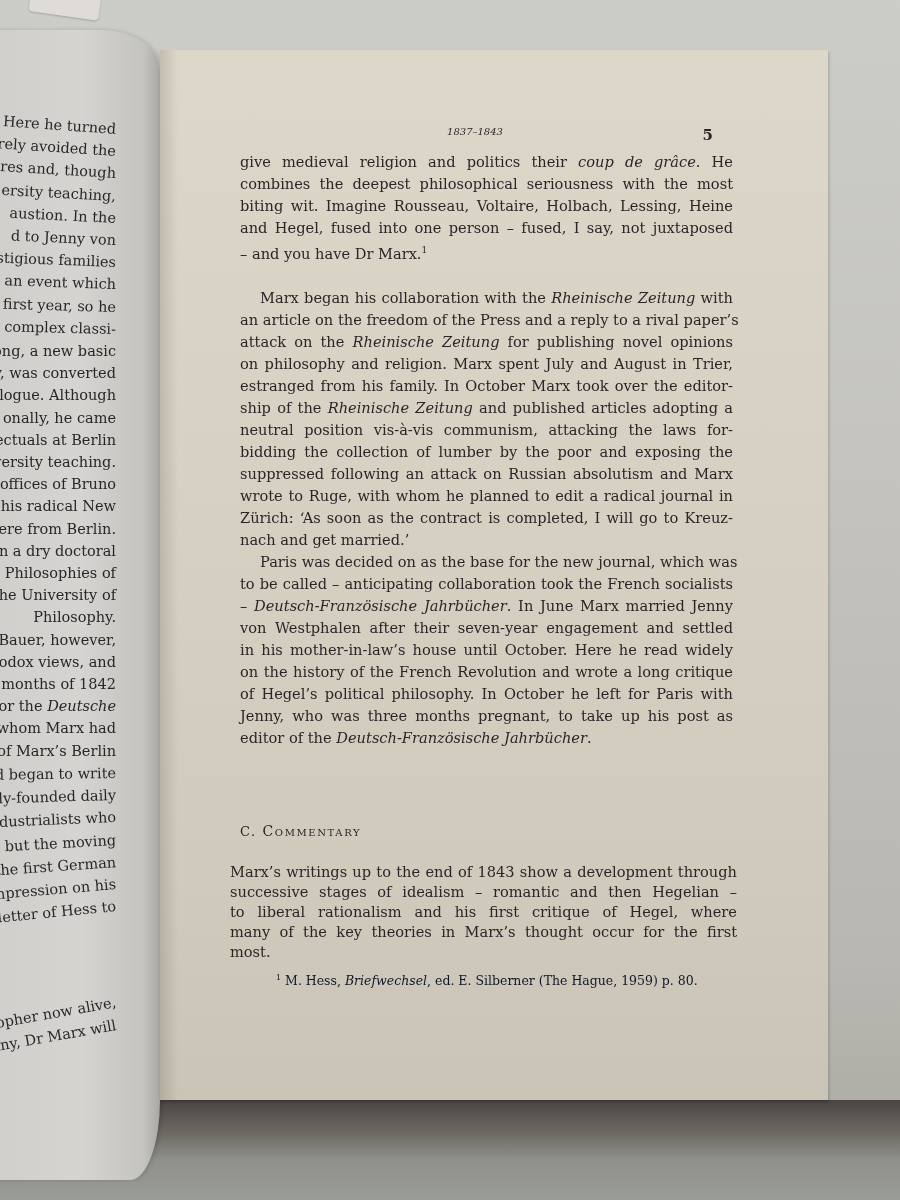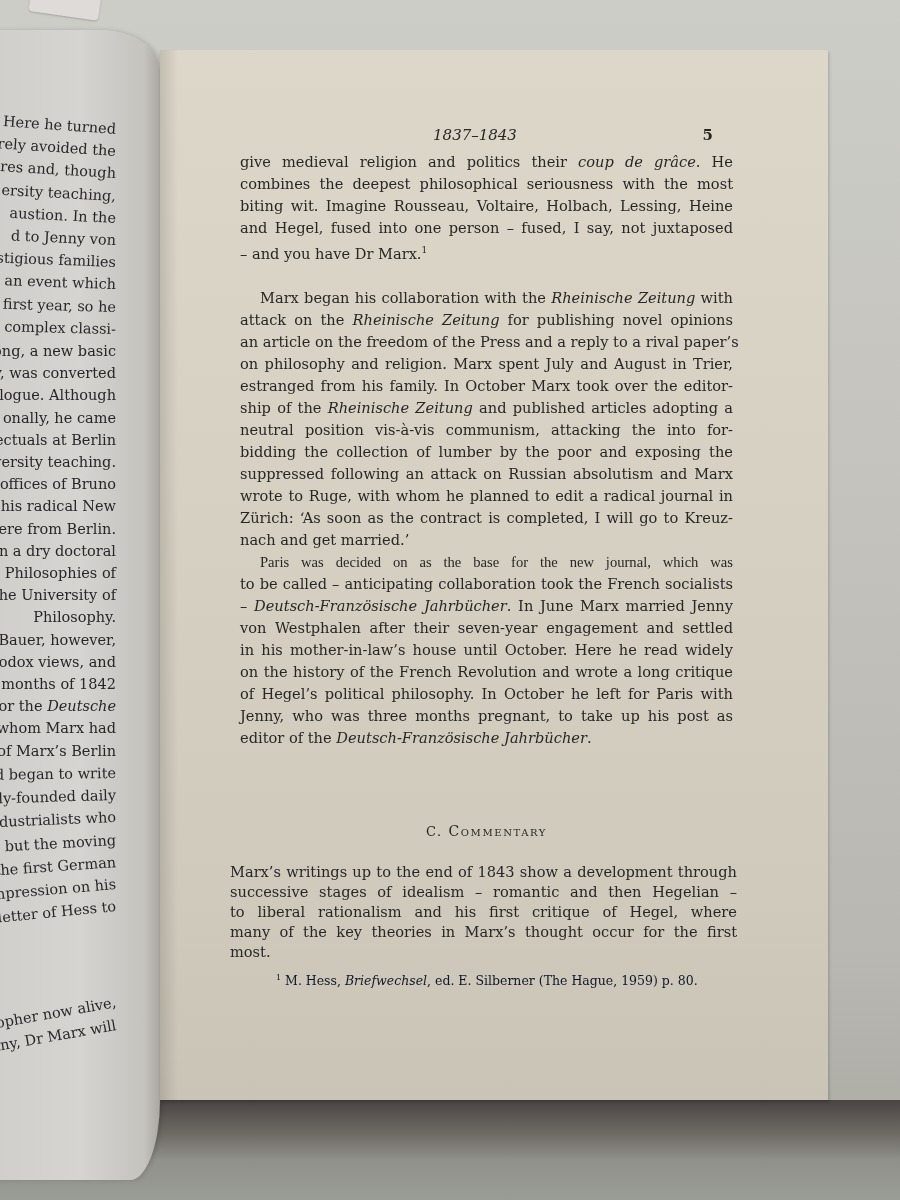--- a/index.html
+++ b/index.html
@@ -46,34 +46,34 @@
   }
   .right-page::before {
     content:""; position:absolute; left:0; top:0; bottom:0; width:18px;
     background:linear-gradient(90deg,rgba(0,0,0,.12),rgba(0,0,0,0));
   }
   .running-head {
     position:absolute; left:240px; top:126px; width:470px; height:20px;
   }
   .rh-title {
     position:absolute; left:0; right:0; text-align:center;
-    font-style:italic; font-size:15px; color:#2a2628;
+    font-style:italic; font-size:10px; color:#2a2628;
   }
   .rh-page {
     position:absolute; right:-3px; top:0; font-size:15px; font-weight:bold; color:#2a2628;
   }
   .text-block {
     position:absolute; left:240px; top:151px; width:493px;
     font-size:14.6px; line-height:22px; color:#2a2628;
   }
   .line { display:block; text-align:justify; text-align-last:justify; white-space:nowrap; }
   .line.last { text-align-last:left; }
   .para-gap { height:22px; }
   .section-heading {
-    position:absolute; left:240px; top:823px; width:493px; text-align:center;
+    position:absolute; left:240px; top:823px; width:493px; text-align:left;
     font-size:13px; letter-spacing:1.6px; color:#2a2628;
   }
   .section-heading .sc { font-variant:small-caps; font-size:14px; }
   .commentary {
     position:absolute; left:230px; top:862px; width:507px;
     font-size:14.6px; line-height:20px; color:#2a2628;
   }
   .footnote {
     position:absolute; left:276px; top:973px; width:460px;
     font-size:12.5px; color:#0f172a; white-space:nowrap;
@@ -144,34 +144,34 @@
     <div id="quote">
         <span class="line">give medieval religion and politics their <em>coup de grâce</em>. He</span>
         <span class="line">combines the deepest philosophical seriousness with the most</span>
         <span class="line">biting wit. Imagine Rousseau, Voltaire, Holbach, Lessing, Heine</span>
         <span class="line">and Hegel, fused into one person – fused, I say, not juxtaposed</span>
         <span class="line last">– and you have Dr Marx.<sup style="font-size:9px">1</sup></span>
       </div>
     <div class="para-gap"></div>
     <div id="para1">
         <span class="line" style="padding-left: 20px;">Marx began his collaboration with the <em>Rheinische Zeitung</em> with</span>
+        <span class="line">an article on the freedom of the Press and a reply to a rival paper’s</span>
         <span class="line">attack on the <em>Rheinische Zeitung</em> for publishing novel opinions</span>
-        <span class="line">an article on the freedom of the Press and a reply to a rival paper’s</span>
         <span class="line">on philosophy and religion. Marx spent July and August in Trier,</span>
         <span class="line">estranged from his family. In October Marx took over the editor-</span>
         <span class="line">ship of the <em>Rheinische Zeitung</em> and published articles adopting a</span>
-        <span class="line">neutral position vis-à-vis communism, attacking the into for-</span>
+        <span class="line">neutral position vis-à-vis communism, attacking the laws for-</span>
         <span class="line">bidding the collection of lumber by the poor and exposing the</span>
         <span class="line">suppressed following an attack on Russian absolutism and Marx</span>
         <span class="line">wrote to Ruge, with whom he planned to edit a radical journal in</span>
         <span class="line">Zürich: ‘As soon as the contract is completed, I will go to Kreuz-</span>
         <span class="line last">nach and get married.’</span>
       </div>
     <div id="para2">
-        <span class="line" style="padding-left: 20px; font-family: Liberation Serif, serif;">Paris was decided on as the base for the new journal, which was</span>
+        <span class="line" style="padding-left: 20px;">Paris was decided on as the base for the new journal, which was</span>
         <span class="line">to be called – anticipating collaboration took the French socialists</span>
         <span class="line">– <em>Deutsch-Französische Jahrbücher</em>. In June Marx married Jenny</span>
         <span class="line">von Westphalen after their seven-year engagement and settled</span>
         <span class="line">in his mother-in-law’s house until October. Here he read widely</span>
         <span class="line">on the history of the French Revolution and wrote a long critique</span>
         <span class="line">of Hegel’s political philosophy. In October he left for Paris with</span>
         <span class="line">Jenny, who was three months pregnant, to take up his post as</span>
         <span class="line last">editor of the <em>Deutsch-Französische Jahrbücher</em>.</span>
       </div>
   </div>

